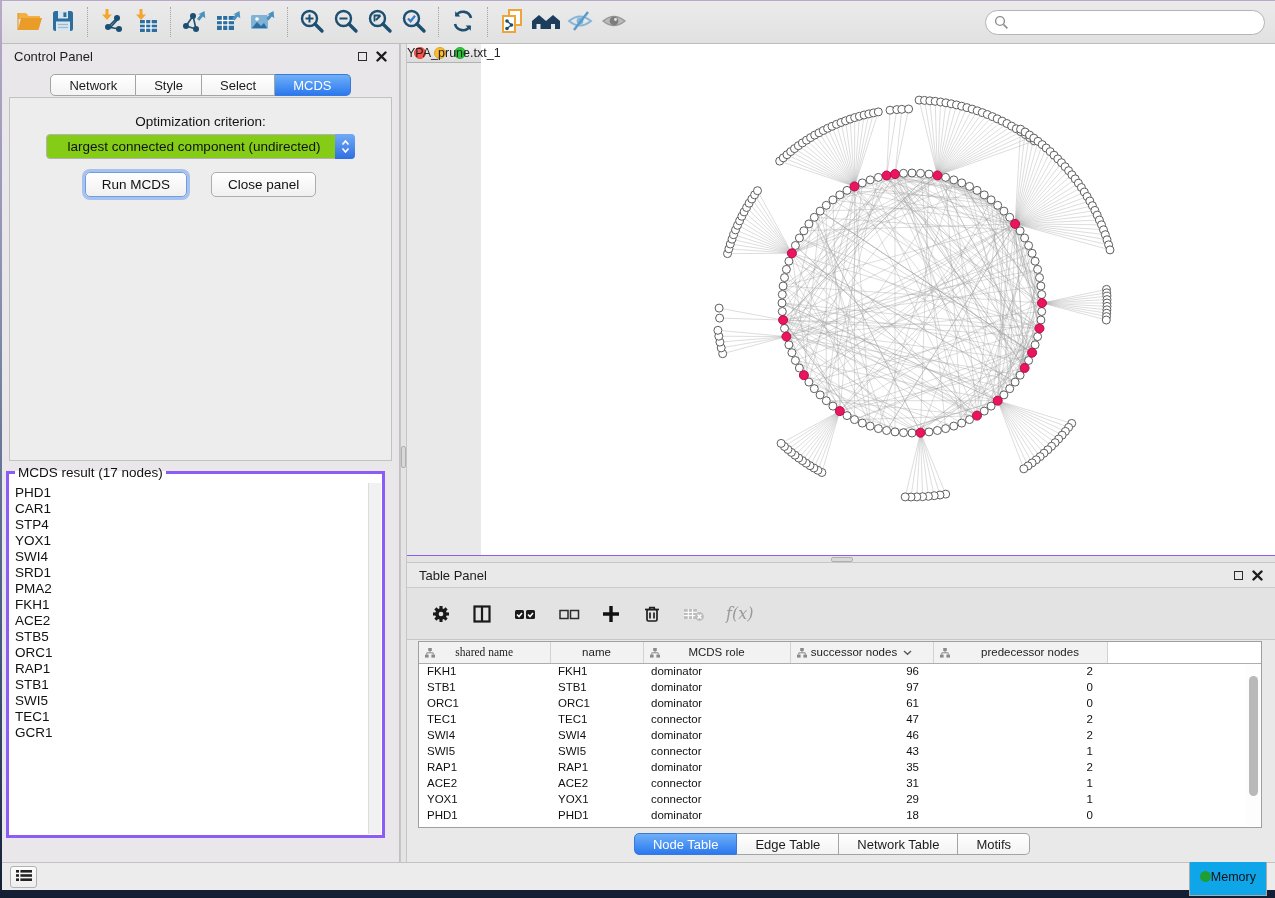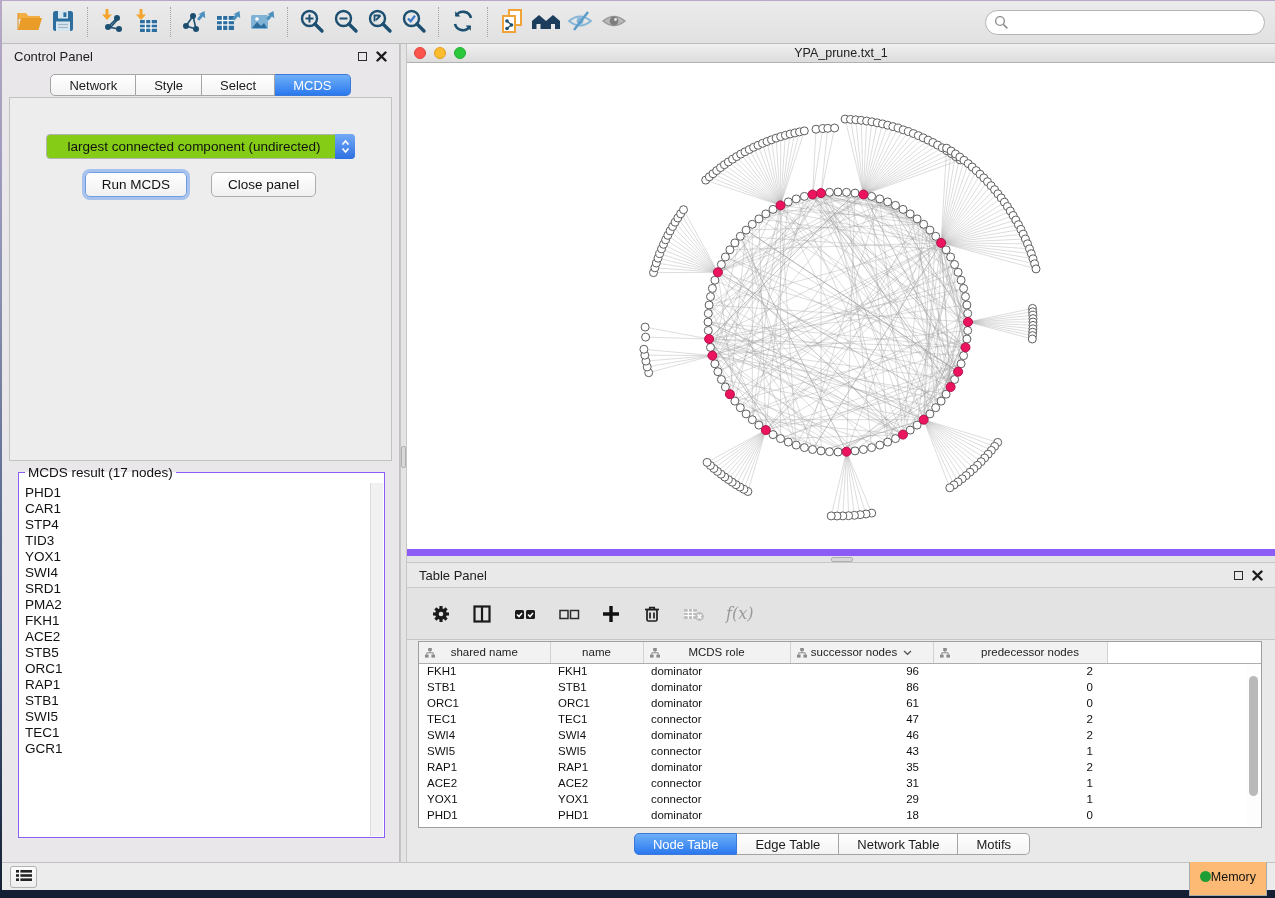--- a/index.html
+++ b/index.html
@@ -34,27 +34,27 @@
   
   .cp-tabs-row{position:absolute;left:0;right:0;top:30px}
   .cp-pane{position:absolute;left:7px;right:7px;top:53px;height:364px;background:#ededed;border:1px solid #c2c2c2}
   .opt-label{text-align:center;margin-top:16px;font-size:13.5px;color:#111}
   .select{position:absolute;left:36px;right:36px;top:36px;height:25px;background:#84cc16;border:1px solid #b3b3b3;border-radius:4px;display:flex;align-items:center;cursor:pointer}
   .select-value{flex:1;font-size:13.5px;color:#111;text-align:center;padding-left:6px;white-space:nowrap;overflow:hidden}
   .stepper{width:20px;height:25px;margin:-1px -1px -1px 0;border-radius:0 4px 4px 0;background:linear-gradient(#72aaf6,#2e6fe2);display:flex;align-items:center;justify-content:center;flex:none}
   .btn-row{position:absolute;left:0;right:0;top:74px;display:flex;justify-content:center;gap:24px}
   .mac-btn{appearance:none;border:1px solid #adadad;border-radius:5px;background:linear-gradient(#ffffff,#f0f0f0);height:25px;padding:0 16px;font:13.5px "Liberation Sans",sans-serif;color:#111;cursor:pointer}
   .mac-btn.focus{border-color:#6d9de4;box-shadow:0 0 0 3px rgba(108,158,236,.55)}
-  .result-box{position:absolute;left:16px;right:14px;top:421px;height:373px;border:1px solid #8b5cf6;background:#fff;padding:0}
+  .result-box{position:absolute;left:4px;right:14px;top:421px;height:373px;border:3px solid #8b5cf6;background:#fff;padding:0}
   .result-box legend{font-size:13.5px;color:#111;margin-left:6px;padding:0 3px;background:transparent}
   .result-list{position:absolute;left:1px;top:3px;right:14px;bottom:1px;overflow:hidden;padding:2px 5px}
   .result-item{font-size:13.5px;line-height:16px;color:#111}
   .result-scroll{position:absolute;top:3px;right:1px;bottom:1px;width:13px;background:#f1f1f1;border-left:1px solid #dcdcdc}
   
-  .net-window{height:512px;flex:none;display:flex;flex-direction:column;border-bottom:7px solid #8b5cf6}
+  .net-window{height:512px;flex:none;display:flex;border-bottom:1px solid #8b5cf6}
   .net-titlebar{height:19px;flex:none;background:linear-gradient(#f0f0f0,#dcdcdc);border-bottom:1px solid #b1b1b1;display:flex;align-items:center;padding:0 7px;position:relative}
   .tl{width:12px;height:12px;border-radius:50%;margin-right:8px;flex:none;display:inline-block}
   .tl.red{background:#fc544b;border:1px solid #e0443e}
   .tl.yellow{background:#fdbc2e;border:1px solid #dfa023}
   .tl.green{background:#2bc83c;border:1px solid #24ad34}
   .net-title{position:absolute;left:0;right:0;text-align:center;font-size:12.5px;color:#222}
   .net-canvas{flex:1;background:#fff;overflow:hidden}
   .h-splitter{height:7px;flex:none;background:#e4e4e4;border-bottom:1px solid #c6c6c6;position:relative}
   .grip-h{position:absolute;left:424px;top:1px;width:22px;height:5px;background:#d8d8d8;border:1px solid #b0b0b0;border-radius:2px}
   
@@ -69,21 +69,21 @@
   .node-table th .col-ic{position:absolute;left:6px;top:6px}
   .node-table th .sort-ic{margin-left:6px}
   .node-table td{height:16px;font-size:11.5px;color:#111;padding:0 0 0 8px;white-space:nowrap;overflow:hidden}
   .node-table td.num{text-align:right;padding:0 14px 0 0}
   .tp-scrollbar{position:absolute;top:22px;right:1px;bottom:1px;width:14px;background:#fdfdfd}
   .tp-thumb{position:absolute;left:2.5px;top:12px;width:9px;height:120px;background:#b9b9b9;border-radius:5px}
   .tp-tabs-row{position:absolute;left:0;right:18px;top:270px}
   
   .status-bar{height:28px;flex:none;background:#ececec;border-top:1px solid #c2c2c2;display:flex;align-items:center;padding:0 8px}
   .list-btn{width:27px;height:22px;border:1px solid #b2b2b2;border-radius:3px;background:linear-gradient(#fcfcfc,#eee);display:flex;align-items:center;justify-content:center;cursor:pointer}
-  .memory-btn{margin-left:auto;height:39px;border:1px solid #ababab;background:#fdba74;display:flex;align-items:center;padding:0 10px;font:12.5px "Liberation Sans",sans-serif;color:#111;cursor:pointer}
+  .memory-btn{margin-left:auto;height:39px;border:1px solid #ababab;background:#0ea5e9;display:flex;align-items:center;padding:0 10px;font:12.5px "Liberation Sans",sans-serif;color:#111;cursor:pointer}
   .mem-dot{width:11px;height:11px;border-radius:50%;}
 </style>
 </head>
 <body>
 
 <div class="app">
 
   <div class="toolbar">
     <button class="tbtn">
         <span><svg width="27" height="24" viewBox="0 0 27 24">
@@ -248,40 +248,40 @@
             </span>
         </span>
       </div>
       <div class="cp-tabs-row seg-tabs" id="cp-tabs">
           <button class="seg">Network</button>
           <button class="seg">Style</button>
           <button class="seg">Select</button>
           <button class="seg active">MCDS</button>
         </div>
       <div class="cp-pane">
+        <div class="opt-label">Optimization criterion:</div>
         <div class="select">
           <span class="select-value">largest connected component (undirected)</span>
           <span class="stepper">
               <svg width="9" height="15" viewBox="0 0 9 15">
                 <path d="M1.5 5.5 4.5 2l3 3.5M1.5 9.5 4.5 13l3-3.5" fill="none" stroke="#fff" stroke-width="1.7"></path>
               </svg>
             </span>
         </div>
         <div class="btn-row">
           <button class="mac-btn focus">Run MCDS</button>
           <button class="mac-btn">Close panel</button>
         </div>
       </div>
       <fieldset class="result-box">
         <legend>MCDS result (17 nodes)</legend>
         <div class="result-list" id="result-list">
             <div class="result-item">PHD1</div>
             <div class="result-item">CAR1</div>
             <div class="result-item">STP4</div>
-            <div class="result-item">TID3</div>
             <div class="result-item">YOX1</div>
             <div class="result-item">SWI4</div>
             <div class="result-item">SRD1</div>
             <div class="result-item">PMA2</div>
             <div class="result-item">FKH1</div>
             <div class="result-item">ACE2</div>
             <div class="result-item">STB5</div>
             <div class="result-item">ORC1</div>
             <div class="result-item">RAP1</div>
             <div class="result-item">STB1</div>
@@ -635,21 +635,21 @@
                 <circle cx="16.5" cy="11.5" r="4.4" fill="#bdbdbd"></circle>
                 <path d="M14.6 9.6l3.8 3.8M18.4 9.6l-3.8 3.8" stroke="#fff" stroke-width="1.4"></path>
               </svg>
             </button>
           <span class="fx-label">f(x)</span>
         </div>
         <div class="tp-table-wrap">
           <table class="node-table">
             <thead>
                 <tr id="tab-head-row">
-                  <th style="width: 131px;"><svg class="col-ic" width="10" height="10" viewBox="0 0 10 10">
+                  <th style="width: 131px; font-family: Liberation Serif, serif;"><svg class="col-ic" width="10" height="10" viewBox="0 0 10 10">
                       <g fill="#8a8a8a">
                         <rect x="3.2" y="0" width="3.6" height="3"></rect>
                         <rect x="0" y="6.6" width="3.6" height="3"></rect>
                         <rect x="6.4" y="6.6" width="3.6" height="3"></rect>
                       </g>
                       <path d="M5 3v1.8M1.8 6.6V4.8h6.4v1.8" stroke="#8a8a8a" fill="none"></path>
                     </svg><span>shared name</span></th>
                   <th style="width: 93px;"><span>name</span></th>
                   <th style="width: 147px;"><svg class="col-ic" width="10" height="10" viewBox="0 0 10 10">
                       <g fill="#8a8a8a">
@@ -686,21 +686,21 @@
                   <td>FKH1</td>
                   <td>dominator</td>
                   <td class="num">96</td>
                   <td class="num">2</td>
                   <td></td>
                 </tr>
                 <tr>
                   <td>STB1</td>
                   <td>STB1</td>
                   <td>dominator</td>
-                  <td class="num">86</td>
+                  <td class="num">97</td>
                   <td class="num">0</td>
                   <td></td>
                 </tr>
                 <tr>
                   <td>ORC1</td>
                   <td>ORC1</td>
                   <td>dominator</td>
                   <td class="num">61</td>
                   <td class="num">0</td>
                   <td></td>

